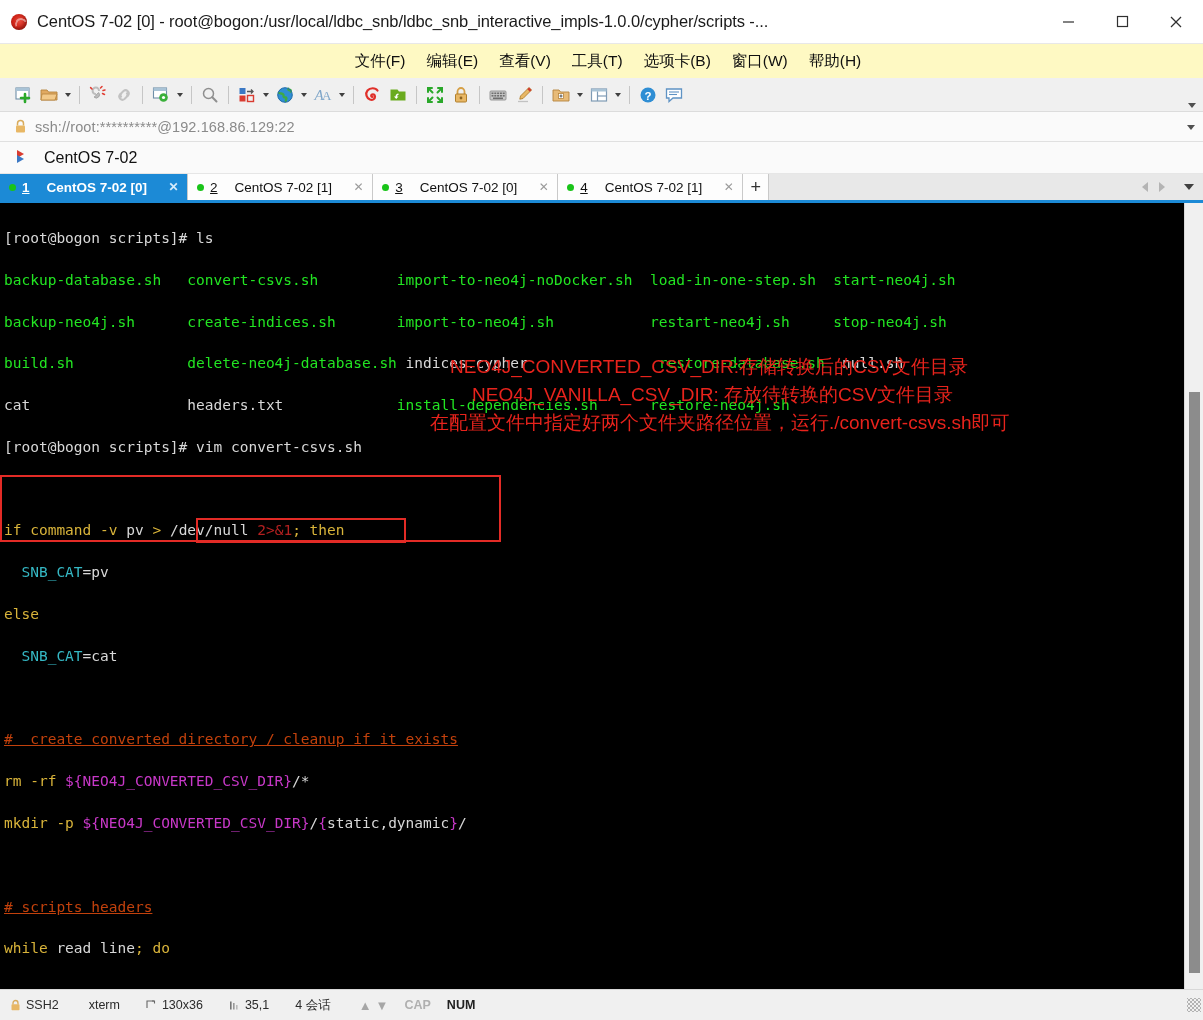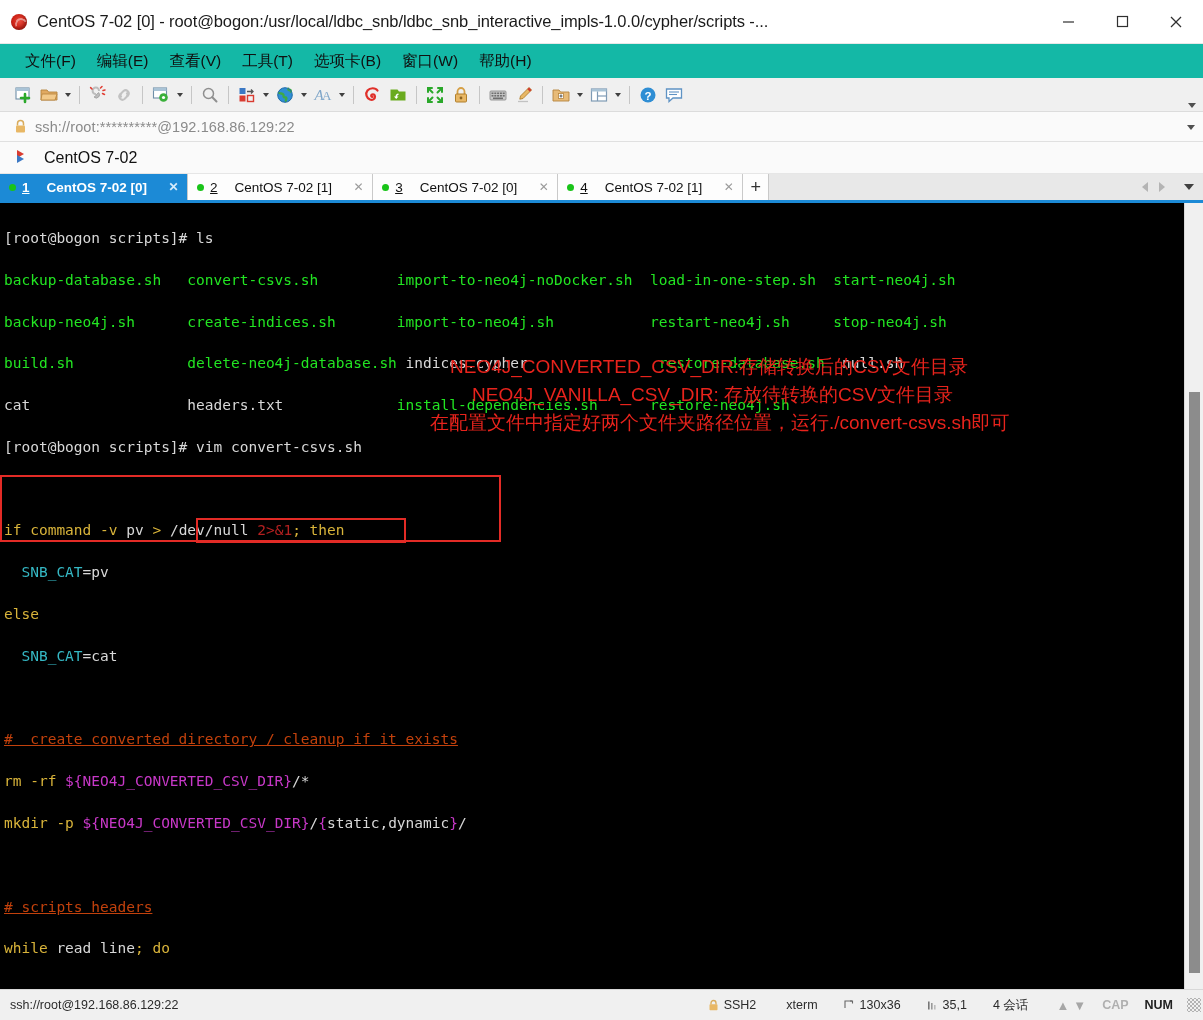--- a/index.html
+++ b/index.html
@@ -49,23 +49,24 @@
   .winbtns { display: flex; height: 44px; flex: 0 0 auto; }
   .winbtn {
     width: 54px; height: 44px; display: flex; align-items: center; justify-content: center;
     color: #303030; font-size: 15px;
   }
   .winbtn svg { display:block; }
 
   
   .menubar {
     height: 34px; min-height: 34px;
-    background: #14b8a6;
+    background: #fef9c3;
     display: flex; align-items: center;
     padding-left: 16px;
+    justify-content: center;
   }
   .menuitem {
     font-size: 15.5px; color: #101010;
     padding: 3px 9px; margin-right: 3px;
     white-space: nowrap;
   }
 
   
   .toolbar {
     height: 34px; min-height: 34px;
@@ -566,21 +567,20 @@
       <div class="ann" style="left:472px; top:178px;">NEO4J_VANILLA_CSV_DIR:  存放待转换的CSV文件目录</div>
       <div class="ann" style="left:430px; top:206px;">在配置文件中指定好两个文件夹路径位置，运行./convert-csvs.sh即可</div>
     </div>
 
     <div class="vscroll">
       <div class="vthumb" style="top:24%; height:74%;"></div>
     </div>
   </div>
 
   <div class="statusbar">
-    <span class="sb-left">ssh://root@192.168.86.129:22</span>
 
     <span class="sb-item lock">
       <span class="ticon">
         <svg width="11" height="12" viewBox="0 0 11 12">
           <path d="M3 5.5V4a2.5 2.5 0 015 0v1.5" fill="none" stroke="#d8ab5c" stroke-width="1.3"></path>
           <rect x="1.5" y="5.3" width="8" height="6" rx="0.8" fill="#e8b765"></rect>
         </svg>
       </span>
       <span>SSH2</span>
     </span>

